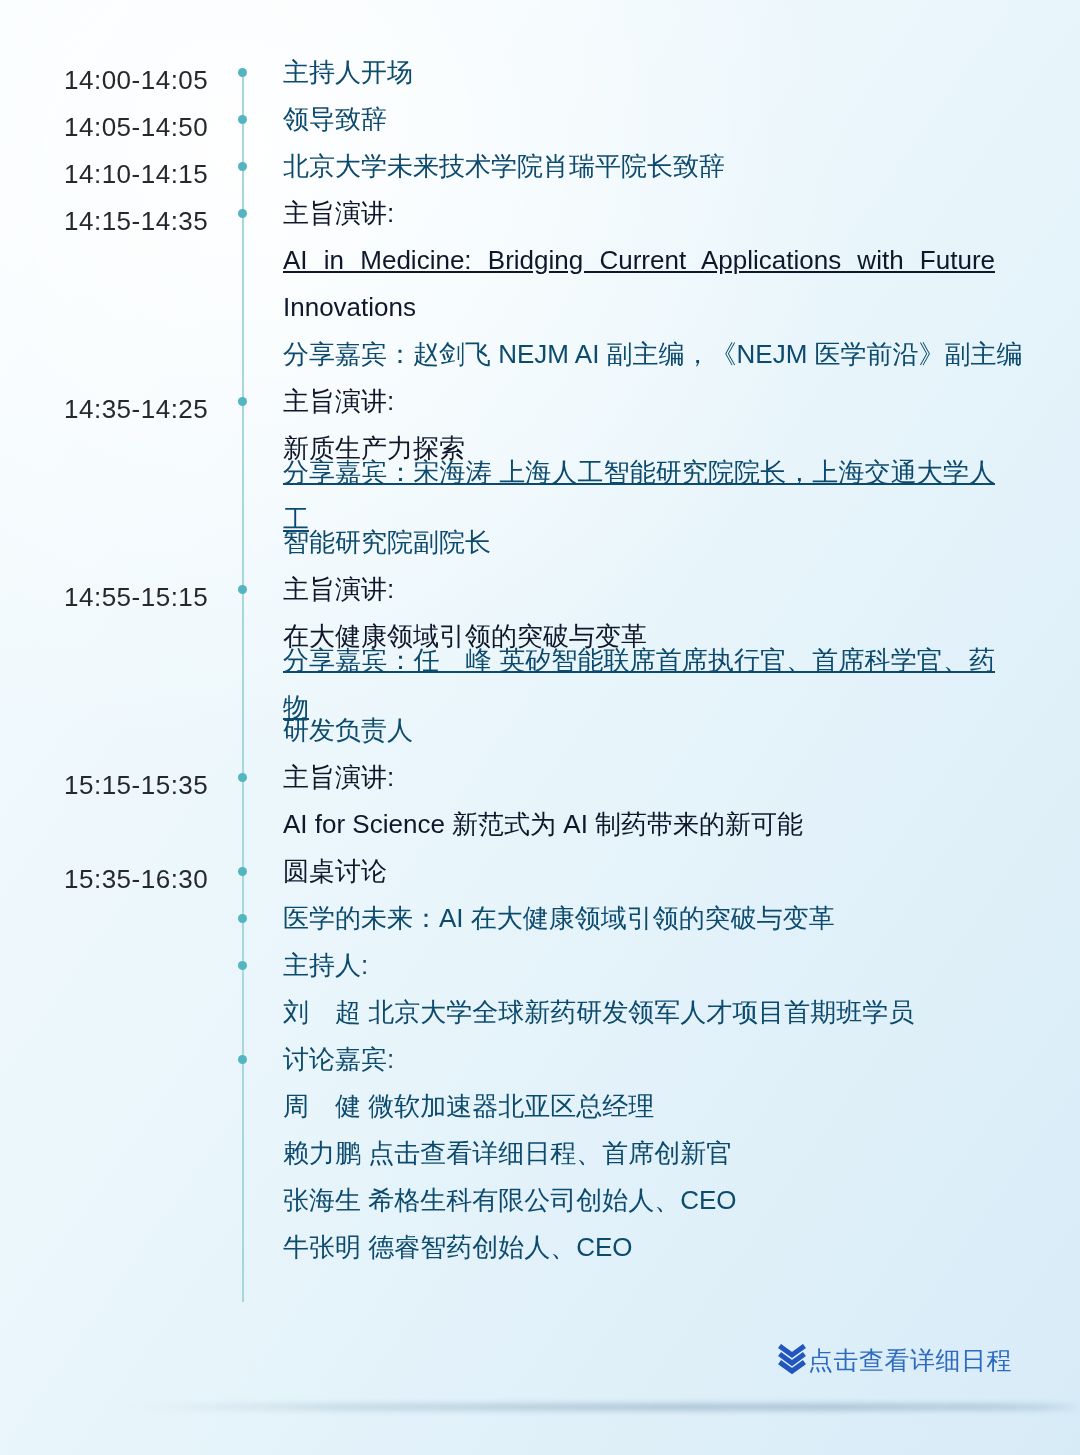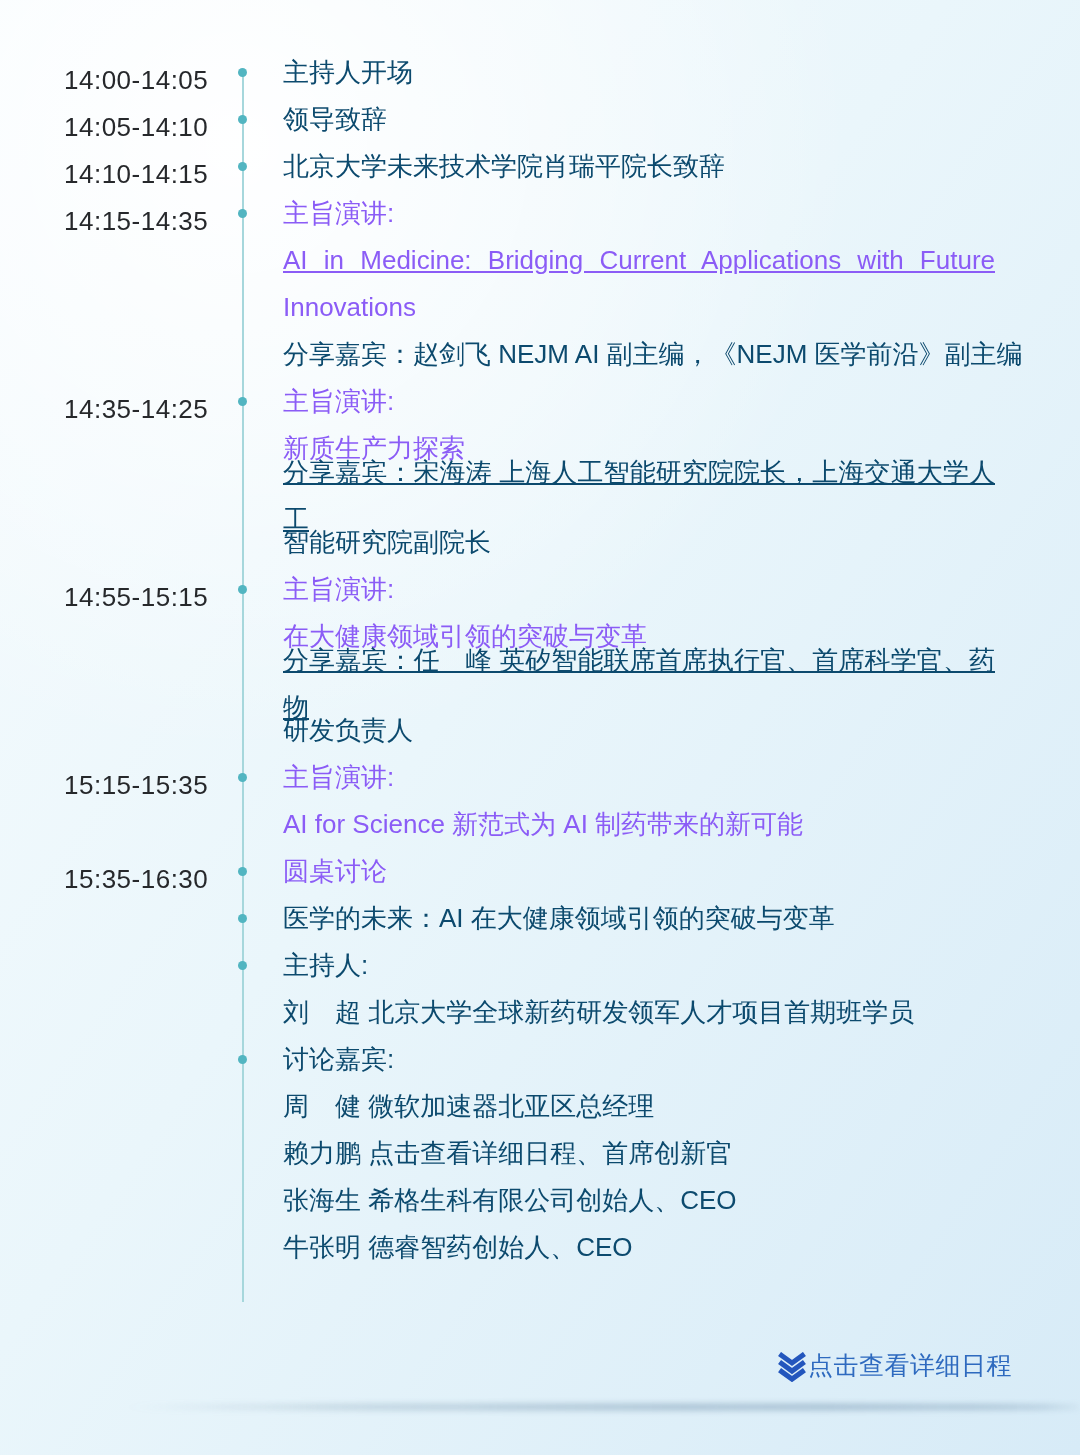--- a/index.html
+++ b/index.html
@@ -17,31 +17,31 @@
     font-size:26px;color:#26282b;letter-spacing:0.5px;white-space:nowrap;margin-top:8px;
   }
   .dot{
     position:absolute;left:238px;top:50%;margin-top:-4.5px;width:9px;height:9px;
     border-radius:50%;background:#52b5c1;
   }
   .text{
     margin-left:283px;width:712px;font-size:26px;color:#0c4a6e;
     line-height:47px;white-space:nowrap;
   }
-  .row.blue .text{color:#8b5cf6;}
+  .row.blue .text{color:#0f172a;}
   .row.justify .text{
     white-space:normal;text-align:justify;text-align-last:justify;text-decoration:underline;
   }
   .timeline-line{
     position:absolute;left:242px;top:72px;width:2px;height:1230px;
     background:#a6d7dc;
   }
   .footer-link{
     position:absolute;top:1344px;right:68px;height:38px;
-    display:flex;align-items:flex-end;gap:2px;cursor:pointer;
+    display:flex;align-items:flex-start;gap:2px;cursor:pointer;
   }
   .footer-link .label{font-size:25px;color:#2e6abf;letter-spacing:0.5px;}
   .chevrons{display:block;}
   .bottom-shadow{
     position:absolute;top:1404px;left:118px;right:0;height:6px;border-radius:50%;
     background:linear-gradient(to right,
       rgba(100,135,160,0) 0%, rgba(100,135,160,0.30) 22%,
       rgba(88,124,155,0.45) 60%, rgba(88,124,155,0.55) 100%);
     filter:blur(3px);
   }
@@ -52,21 +52,21 @@
 <div class="timeline-line"></div>
 
 <div class="agenda" id="agenda">
   <div class="row">
     <div class="time">14:00-14:05</div>
     <span class="dot"></span>
     <div class="text">主持人开场</div>
   </div>
 
   <div class="row">
-    <div class="time">14:05-14:10</div>
+    <div class="time">14:05-14:50</div>
     <span class="dot"></span>
     <div class="text">领导致辞</div>
   </div>
 
   <div class="row">
     <div class="time">14:10-14:15</div>
     <span class="dot"></span>
     <div class="text">北京大学未来技术学院肖瑞平院长致辞</div>
   </div>
 

